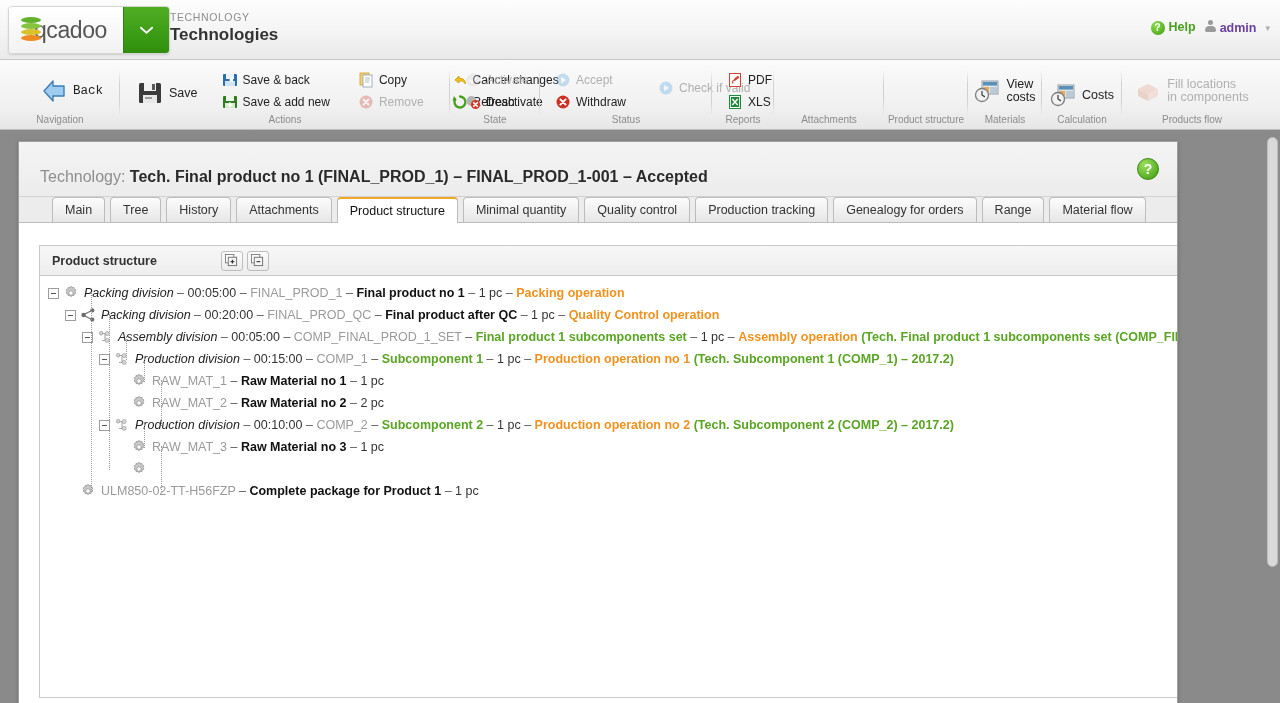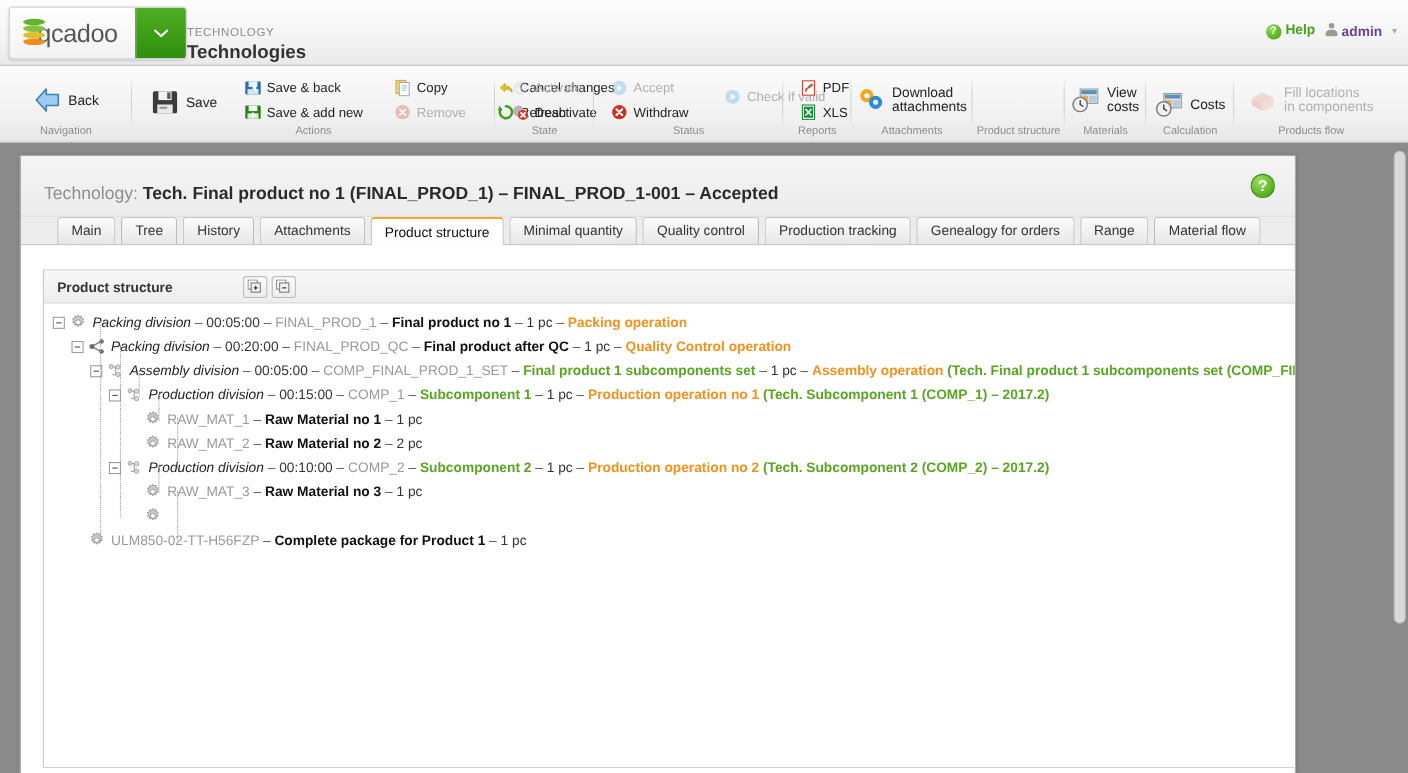--- a/index.html
+++ b/index.html
@@ -42,21 +42,21 @@
   .logo-mark i:nth-child(3){ top:12px;background: #d8c32a; }
   .logo-mark i:nth-child(4){ top:18px;background: #ef8b22; }
   .logo-text { font-size: 23px; color: #555; letter-spacing: -.4px; }
   .logo-drop {
     width: 46px; background: linear-gradient(to bottom,#4fae23,#2f8f0d);
     display: flex; align-items: center; justify-content: center;
     border-left: 1px solid #2c8509; cursor: pointer;
   }
   .logo-drop svg { display:block; }
 
-  .hdr-titles { position: absolute; left: 170px; top: 24px; }
+  .hdr-titles { position: absolute; left: 170px; top: 11px; }
   .hdr-kicker {
     font-size: 10.5px; color: #8d8d8d; letter-spacing: .6px; text-transform: uppercase;
   }
   .hdr-title { font-size: 17px; color: #333; font-weight: bold; margin-top: 2px; }
 
   .hdr-right {
     position: absolute; right: 10px; top: 20px;
     display: flex; align-items: center; gap: 9px; font-size: 12.5px;
   }
   .help-link { color: #4b9f20; font-weight: bold; cursor: pointer; }
@@ -256,21 +256,21 @@
     <span>
       <span class="ico-user"></span><span class="user-name">admin</span>
     </span>
     <span class="caret-sm">▾</span>
   </div>
 </div>
 
 <div class="ribbon">
 
   <div class="rgroup" style="left:0px; width:120px;">
-    <div class="items" style="justify-content:center; padding-top:8px;">
+    <div class="items" style="justify-content:flex-end; padding-top:8px;font-family:Liberation Mono, monospace;">
       <div class="btn-big">
         <span class="ic big">
           <svg viewBox="0 0 26 26">
               <path d="M12 3 L3 13 L12 23 L12 18 L23 18 L23 8 L12 8 Z" fill="#9ecbf0" stroke="#3f7fb5" stroke-width="1.4" stroke-linejoin="round"></path>
             </svg>
         </span>
         <span>Back</span>
       </div>
     </div>
     <div class="glabel">Navigation</div>
@@ -446,36 +446,20 @@
               </svg>
           </span>
           <span>XLS</span>
         </div>
       </div>
     </div>
     <div class="glabel">Reports</div>
   </div>
 
   <div class="rgroup" style="left:774px; width:110px;">
-    <div class="items" style="padding-top:8px; justify-content:center;">
-      <div class="btn-big">
-        <span class="ic big">
-          <svg viewBox="0 0 26 26">
-              <circle cx="9" cy="9" r="6" fill="#f0a81e"></circle>
-              <circle cx="9" cy="9" r="2.3" fill="#fff"></circle>
-              <circle cx="17" cy="15" r="6" fill="#2f8ad0"></circle>
-              <circle cx="17" cy="15" r="2.3" fill="#fff"></circle>
-            </svg>
-        </span>
-        <span class="lbl2">
-          <span>Download</span>
-          <span>attachments</span>
-        </span>
-      </div>
-    </div>
     <div class="glabel">Attachments</div>
   </div>
 
   <div class="rgroup" style="left:884px; width:84px;">
     <div class="glabel">Product structure</div>
   </div>
 
   <div class="rgroup" style="left:968px; width:74px;">
     <div class="items" style="padding-top:8px; justify-content:center;">
       <div class="btn-big">

